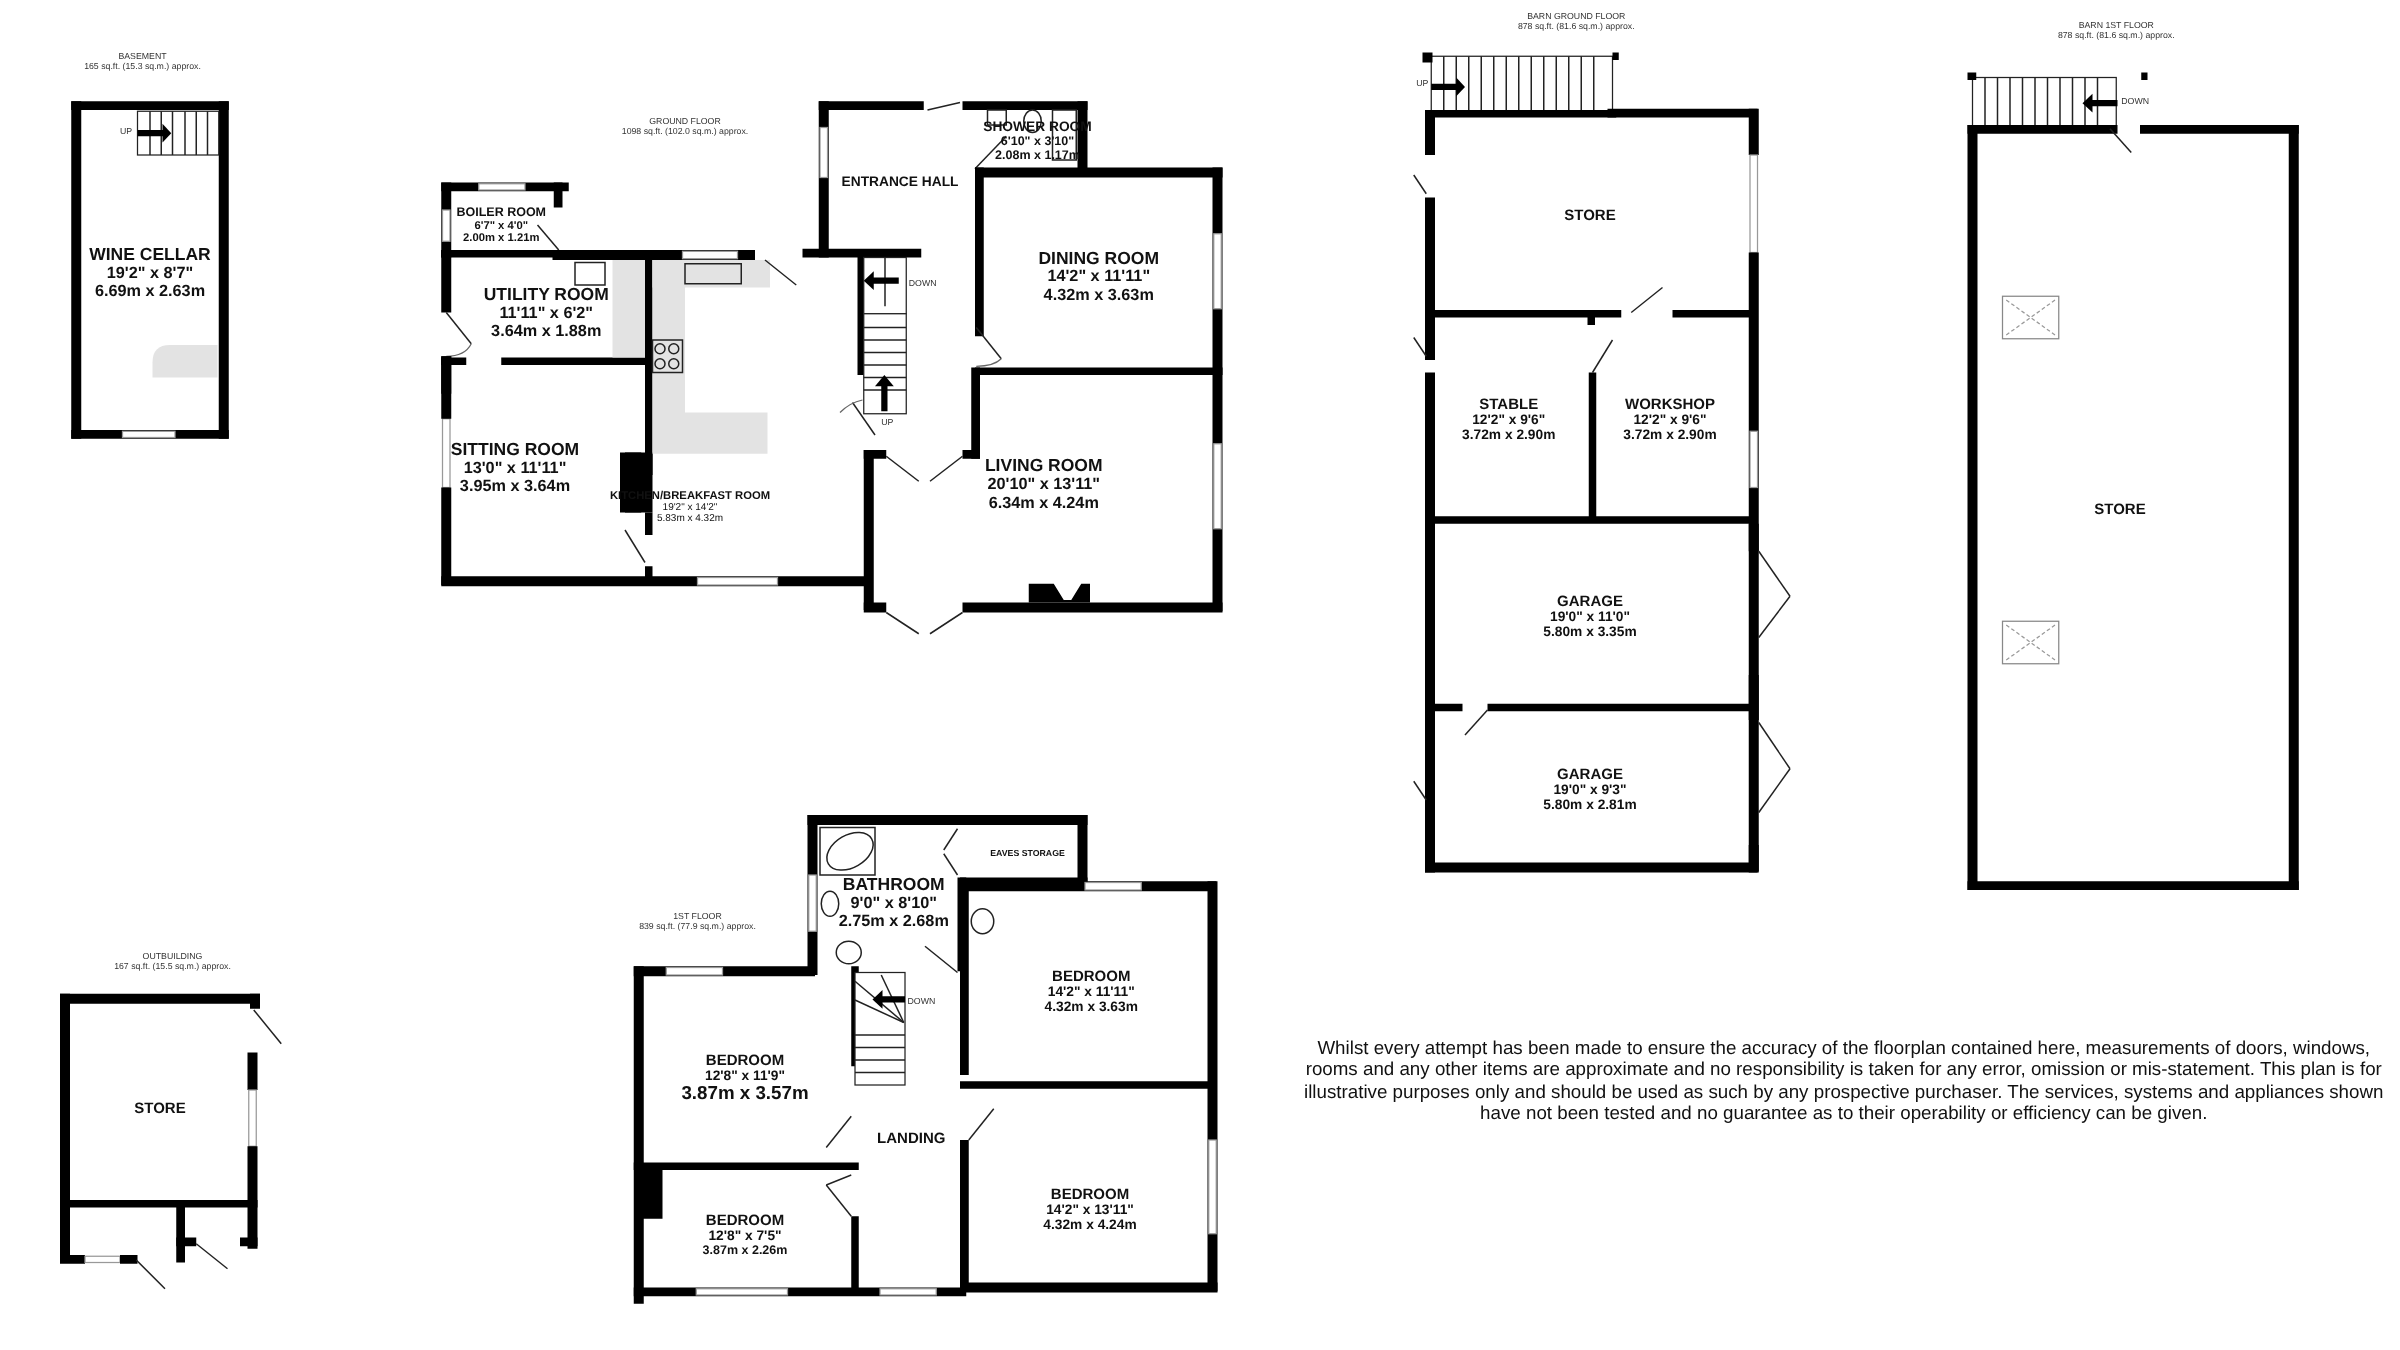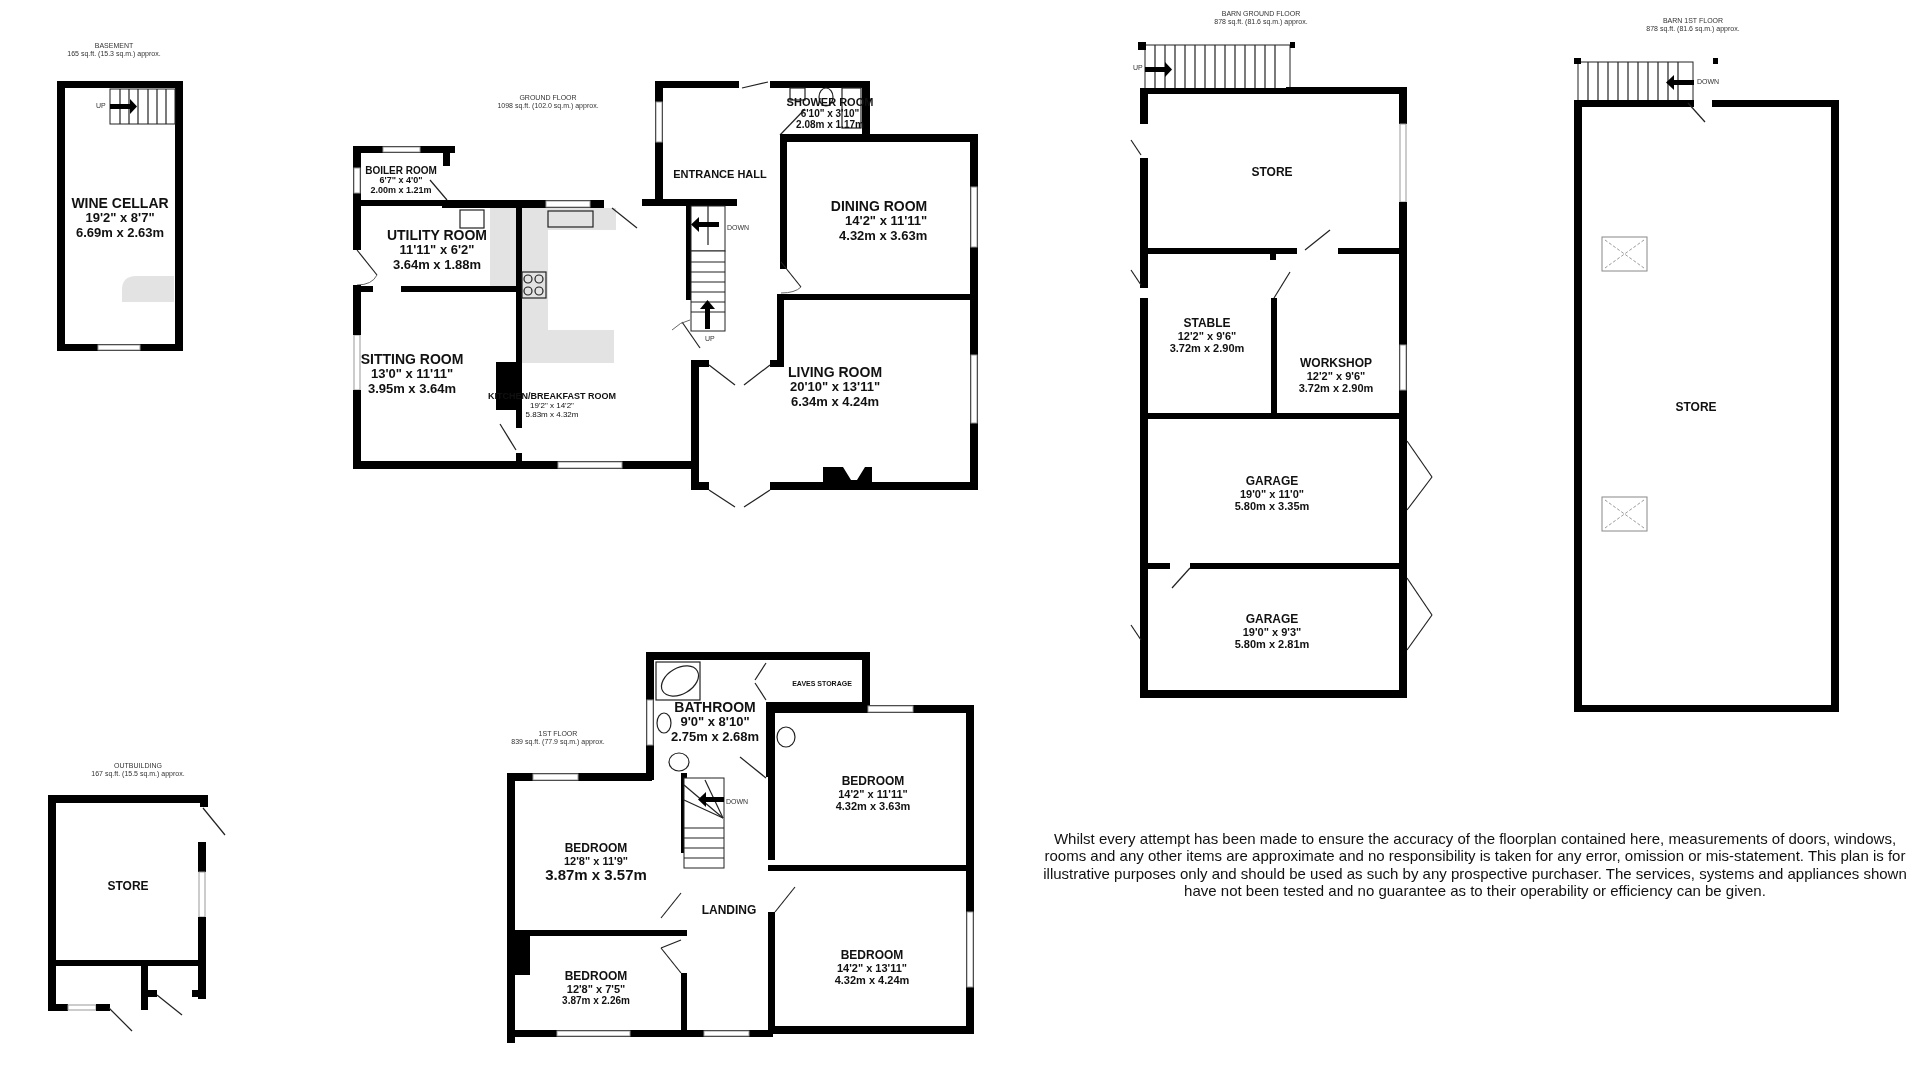--- a/index.html
+++ b/index.html
@@ -378,29 +378,29 @@
 <div class="lbl room" style="left:412px; top:352px;">
   <span>SITTING ROOM</span>
   <span class="dim">13'0"  x 11'11"</span>
   <span class="dim">3.95m  x 3.64m</span>
 </div>
 <div class="lbl room small" style="left:552px; top:392px;">
   <span>KITCHEN/BREAKFAST ROOM</span>
   <span class="dim">19'2"  x 14'2"</span>
   <span class="dim">5.83m  x 4.32m</span>
 </div>
-<div class="lbl room tiny" style="left:720px; top:140px;margin-top:28px;">
+<div class="lbl room tiny" style="left:720px; top:140px;">
   <span>ENTRANCE HALL</span>
 </div>
 <div class="lbl room tiny" style="left:830px; top:96px; font-size:11px;">
   <span>SHOWER ROOM</span>
   <span class="dim" style="font-size:10px">6'10"  x 3'10"</span>
   <span class="dim" style="font-size:10px">2.08m  x 1.17m</span>
 </div>
-<div class="lbl room" style="left:879px; top:199px;text-align:right;">
+<div class="lbl room" style="left:879px; top:199px;">
   <span>DINING ROOM</span>
   <span class="dim">14'2"  x 11'11"</span>
   <span class="dim">4.32m  x 3.63m</span>
 </div>
 <div class="lbl room" style="left:835px; top:365px;">
   <span>LIVING ROOM</span>
   <span class="dim">20'10"  x 13'11"</span>
   <span class="dim">6.34m  x 4.24m</span>
 </div>
 <div class="stairtxt" style="left:727px; top:224px;">DOWN</div>
@@ -444,21 +444,21 @@
 <div class="stairtxt" style="left:726px; top:798px;">DOWN</div>
 
 <div class="lbl room tiny" style="left:1272px; top:166px; font-size:12px;">
   <span>STORE</span>
 </div>
 <div class="lbl room tiny" style="left:1207px; top:317px; font-size:12px;">
   <span>STABLE</span>
   <span class="dim" style="font-size:11px">12'2"  x 9'6"</span>
   <span class="dim" style="font-size:11px">3.72m  x 2.90m</span>
 </div>
-<div class="lbl room tiny" style="left:1336px; top:317px; font-size:12px;margin-top:40px;">
+<div class="lbl room tiny" style="left:1336px; top:317px; font-size:12px;">
   <span>WORKSHOP</span>
   <span class="dim" style="font-size:11px">12'2"  x 9'6"</span>
   <span class="dim" style="font-size:11px">3.72m  x 2.90m</span>
 </div>
 <div class="lbl room tiny" style="left:1272px; top:475px; font-size:12px;">
   <span>GARAGE</span>
   <span class="dim" style="font-size:11px">19'0"  x 11'0"</span>
   <span class="dim" style="font-size:11px">5.80m  x 3.35m</span>
 </div>
 <div class="lbl room tiny" style="left:1272px; top:613px; font-size:12px;">

